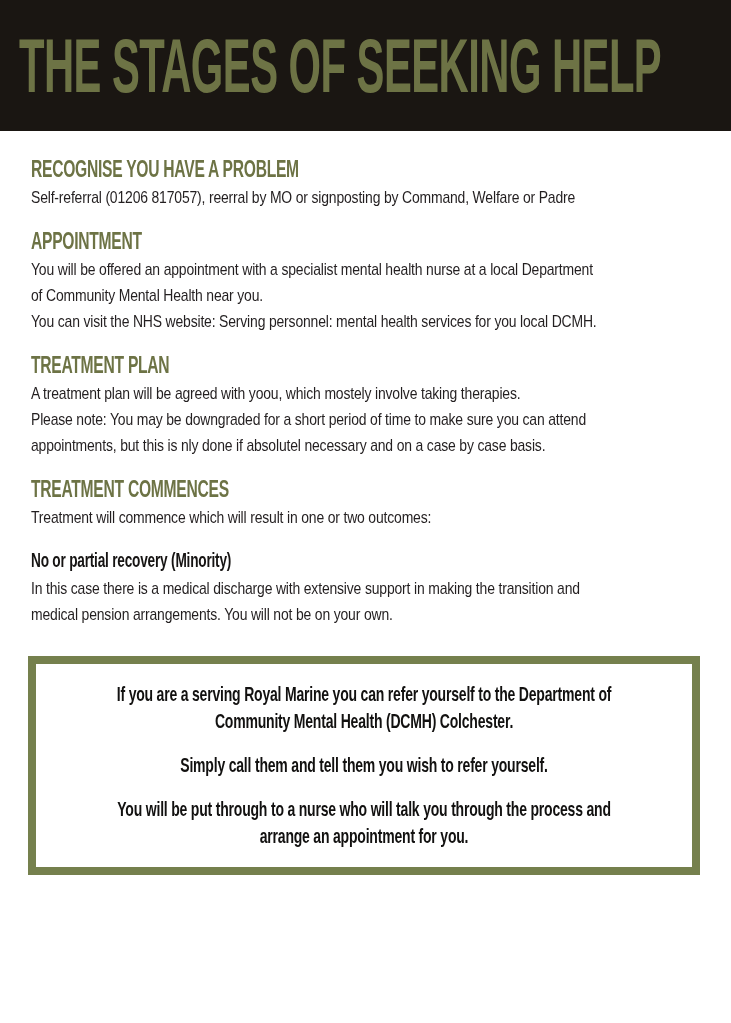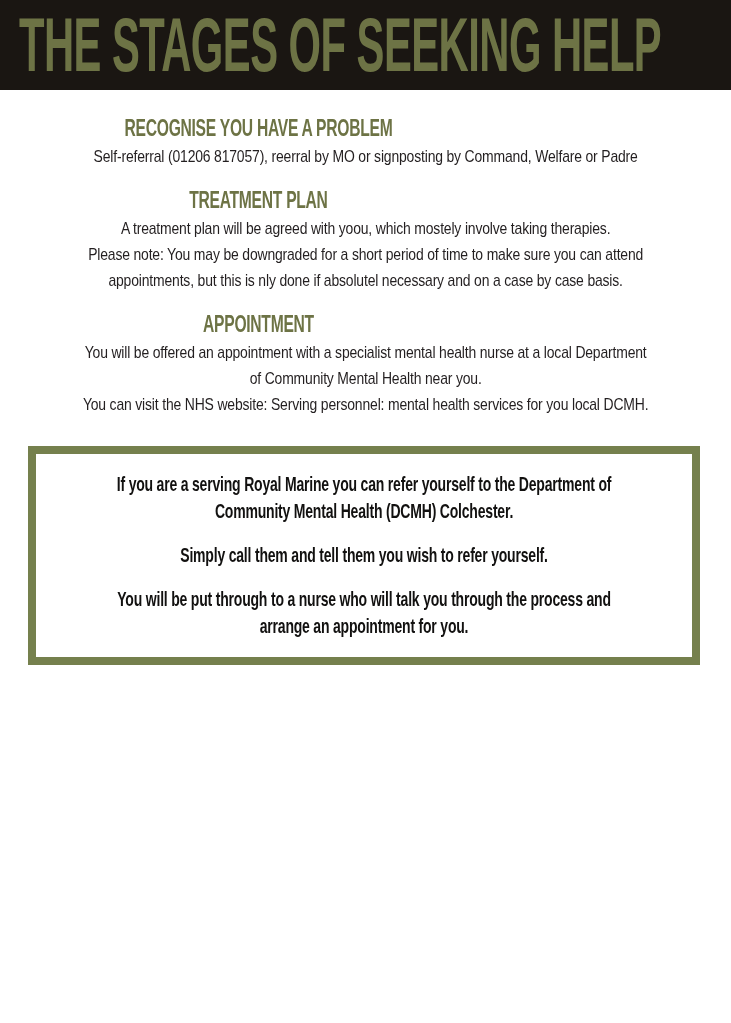--- a/index.html
+++ b/index.html
@@ -5,39 +5,39 @@
   html, body { margin: 0; padding: 0; background: #fff; }
   .page {
     position: relative;
     width: 731px;
     height: 1023px;
     background: #ffffff;
     overflow: hidden;
     font-family: "Liberation Sans", sans-serif;
   }
   .masthead {
-    height: 90px;
+    height: 131px;
     background: #1a1612;
     display: flex;
     align-items: center;
     overflow: hidden;
   }
   .title {
     margin: 0 0 0 19px;
     color: #6d7345;
     font-size: 76px;
     font-weight: 700;
     line-height: 1;
     white-space: nowrap;
     letter-spacing: -1px;
     transform: scaleX(0.55);
     transform-origin: left center;
   }
   .content { padding: 26px 31px 0 31px; }
-  .sec { margin: 0 0 18px 0; text-align: center; }
+  .sec { margin: 0 0 18px 0; }
   .green-heading {
     margin: 0 0 4px 0;
     color: #6d7345;
     font-size: 23px;
     font-weight: 700;
     line-height: 24px;
     white-space: nowrap;
     letter-spacing: -0.4px;
     transform: scaleX(0.68);
     transform-origin: left center;
@@ -99,36 +99,45 @@
   </header>
 
   <main class="content">
 
     <section class="sec">
       <h2 class="green-heading">RECOGNISE YOU HAVE A PROBLEM</h2>
       <p class="body-text">Self-referral (01206 817057), reerral by MO or signposting by Command, Welfare or Padre</p>
     </section>
 
     <section class="sec">
+      <h2 class="green-heading">APPOINTMENT</h2>
+      <p class="body-text">You will be offered an appointment with a specialist mental health nurse at a local Department
+of Community Mental Health near you.
+You can visit the NHS website: Serving personnel: mental health services for you local DCMH.</p>
+    </section>
+
+    <section class="sec">
       <h2 class="green-heading">TREATMENT PLAN</h2>
       <p class="body-text">A treatment plan will be agreed with yoou, which mostely involve taking therapies.
 Please note: You may be downgraded for a short period of time to make sure you can attend
 appointments, but this is nly done if absolutel necessary and on a case by case basis.</p>
     </section>
 
+
     <section class="sec">
-      <h2 class="green-heading">APPOINTMENT</h2>
-      <p class="body-text">You will be offered an appointment with a specialist mental health nurse at a local Department
-of Community Mental Health near you.
-You can visit the NHS website: Serving personnel: mental health services for you local DCMH.</p>
+      <h2 class="green-heading">TREATMENT COMMENCES</h2>
+      <p class="body-text">Treatment will commence which will result in one or two outcomes:</p>
     </section>
 
 
-
-
+    <section class="outcome">
+      <h3 class="outcome-heading">No or partial recovery (Minority)</h3>
+      <p class="body-text">In this case there is a medical discharge with extensive support in making the transition and
+medical pension arrangements. You will not be on your own.</p>
+    </section>
 
     <aside class="refer-box">
       <p class="box-text">If you are a serving Royal Marine you can refer yourself to the Department of
 Community Mental Health (DCMH) Colchester.</p>
       <p class="box-text">Simply call them and tell them you wish to refer yourself.</p>
       <p class="box-text">You will be put through to a nurse who will talk you through the process and
 arrange an appointment for you.</p>
     </aside>
 
   </main>

